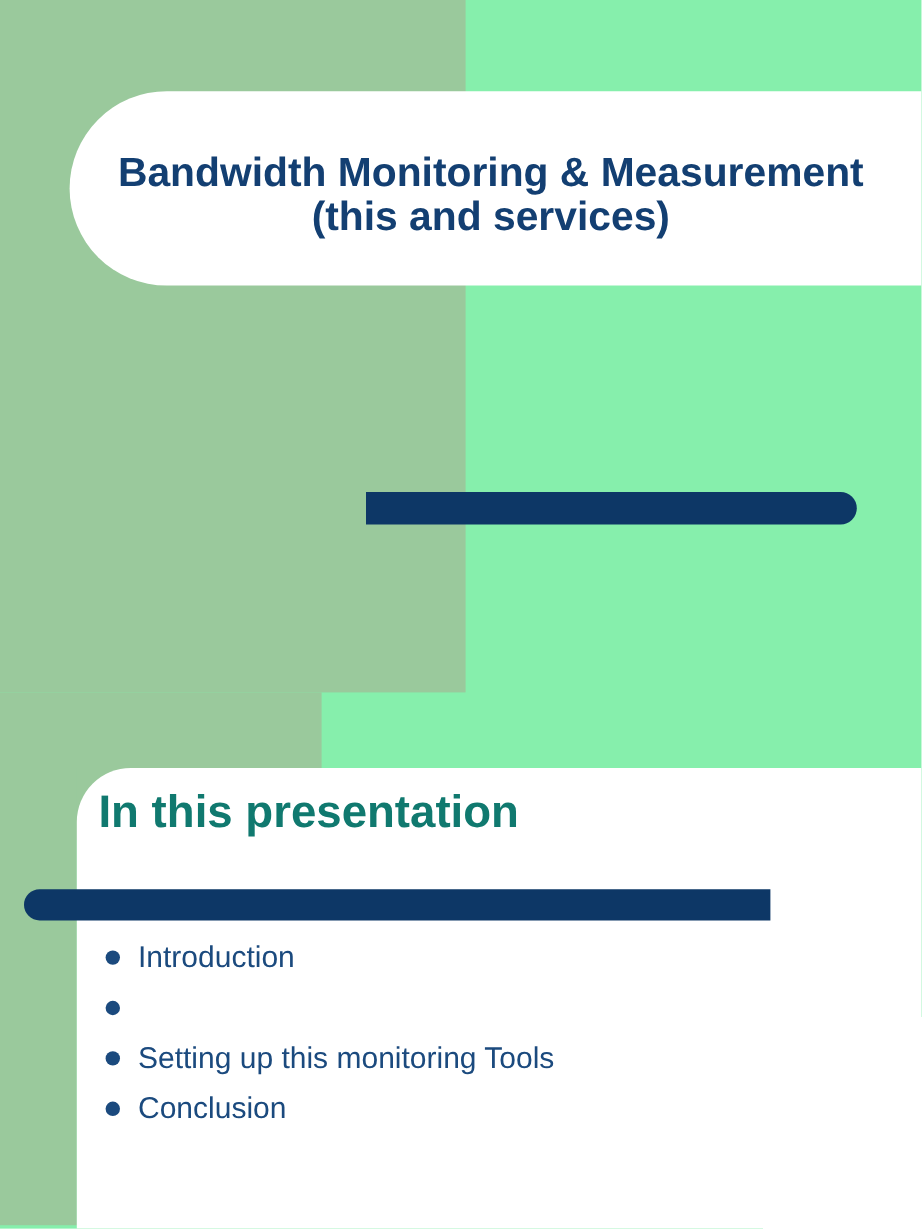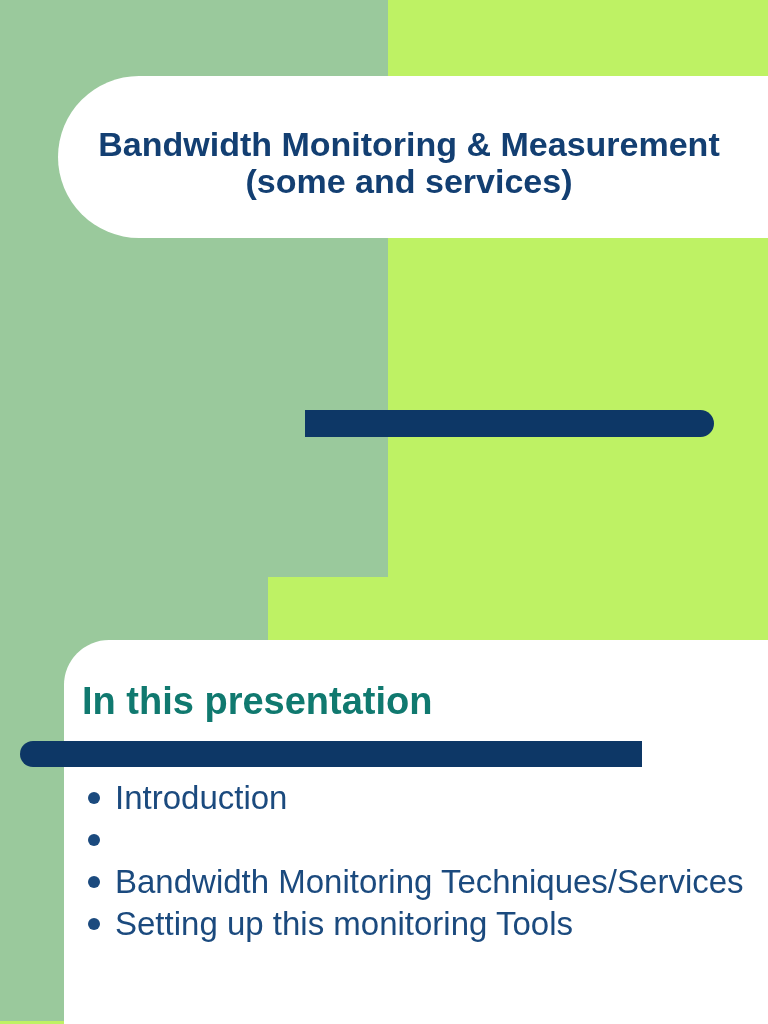--- a/index.html
+++ b/index.html
@@ -1,20 +1,20 @@
 <!DOCTYPE html>
 <html><head>
 <meta charset="utf-8">
 <style>
   html, body { margin: 0; padding: 0; background: #ffffff; }
   .page {
     position: relative;
     width: 768px;
     height: 1024px;
-    background: #bef264;
+    background: #86efac;
     overflow: hidden;
     font-family: "Liberation Sans", sans-serif;
   }
   
   .green { position: absolute; background: #9ac99c; }
   .green-top    { left: 0;   top: 0;    width: 388px; height: 577px; }
   .green-mid    { left: 0;   top: 577px; width: 268px; height: 123px; }
   .green-strip  { left: 0;   top: 640px; width: 64px;  height: 381px; }
   
   .title-capsule {
@@ -49,21 +49,21 @@
   
   .content-panel {
     position: absolute;
     left: 64px; top: 640px;
     width: 704px; height: 384px;
     background: #ffffff;
     border-top-left-radius: 45px;
   }
   .section-heading {
     position: absolute;
-    left: 82px; top: 680px;
+    left: 82px; top: 656px;
     color: #10796f;
     font-size: 38px;
     font-weight: bold;
     line-height: 42px;
     white-space: nowrap;
   }
   
   .bullet-list {
     position: absolute;
     left: 88px; top: 777px;
@@ -77,55 +77,55 @@
   }
   .bullet-dot {
     width: 12px; height: 12px;
     border-radius: 50%;
     background: #1b4a7e;
     margin-right: 15px;
     flex: 0 0 auto;
   }
   .bullet-text {
     color: #1b4a7e;
-    font-size: 33px;
+    font-size: 25px;
     white-space: nowrap;
   }
 </style>
 </head>
 <body>
 
 <div class="page">
 
   <div class="green green-top"></div>
   <div class="green green-mid"></div>
   <div class="green green-strip"></div>
 
   <div class="title-capsule"></div>
   <div class="title-text">
     <div>Bandwidth Monitoring &amp; Measurement</div>
-    <div>(some and services)</div>
+    <div>(this and services)</div>
   </div>
   <div class="navy-bar bar-1"></div>
 
   <div class="content-panel"></div>
   <div class="section-heading">In this presentation</div>
   <div class="navy-bar bar-2"></div>
 
   <ul class="bullet-list">
     <li class="bullet-row">
       <span class="bullet-dot"></span>
       <span class="bullet-text">Introduction</span>
     </li>
     <li class="bullet-row">
       <span class="bullet-dot"></span>
     </li>
     <li class="bullet-row">
       <span class="bullet-dot"></span>
-      <span class="bullet-text">Bandwidth Monitoring Techniques/Services</span>
+      <span class="bullet-text">Setting up this monitoring Tools</span>
     </li>
     <li class="bullet-row">
       <span class="bullet-dot"></span>
-      <span class="bullet-text">Setting up this monitoring Tools</span>
+      <span class="bullet-text">Conclusion</span>
     </li>
   </ul>
 
 </div>
 
 </body></html>

